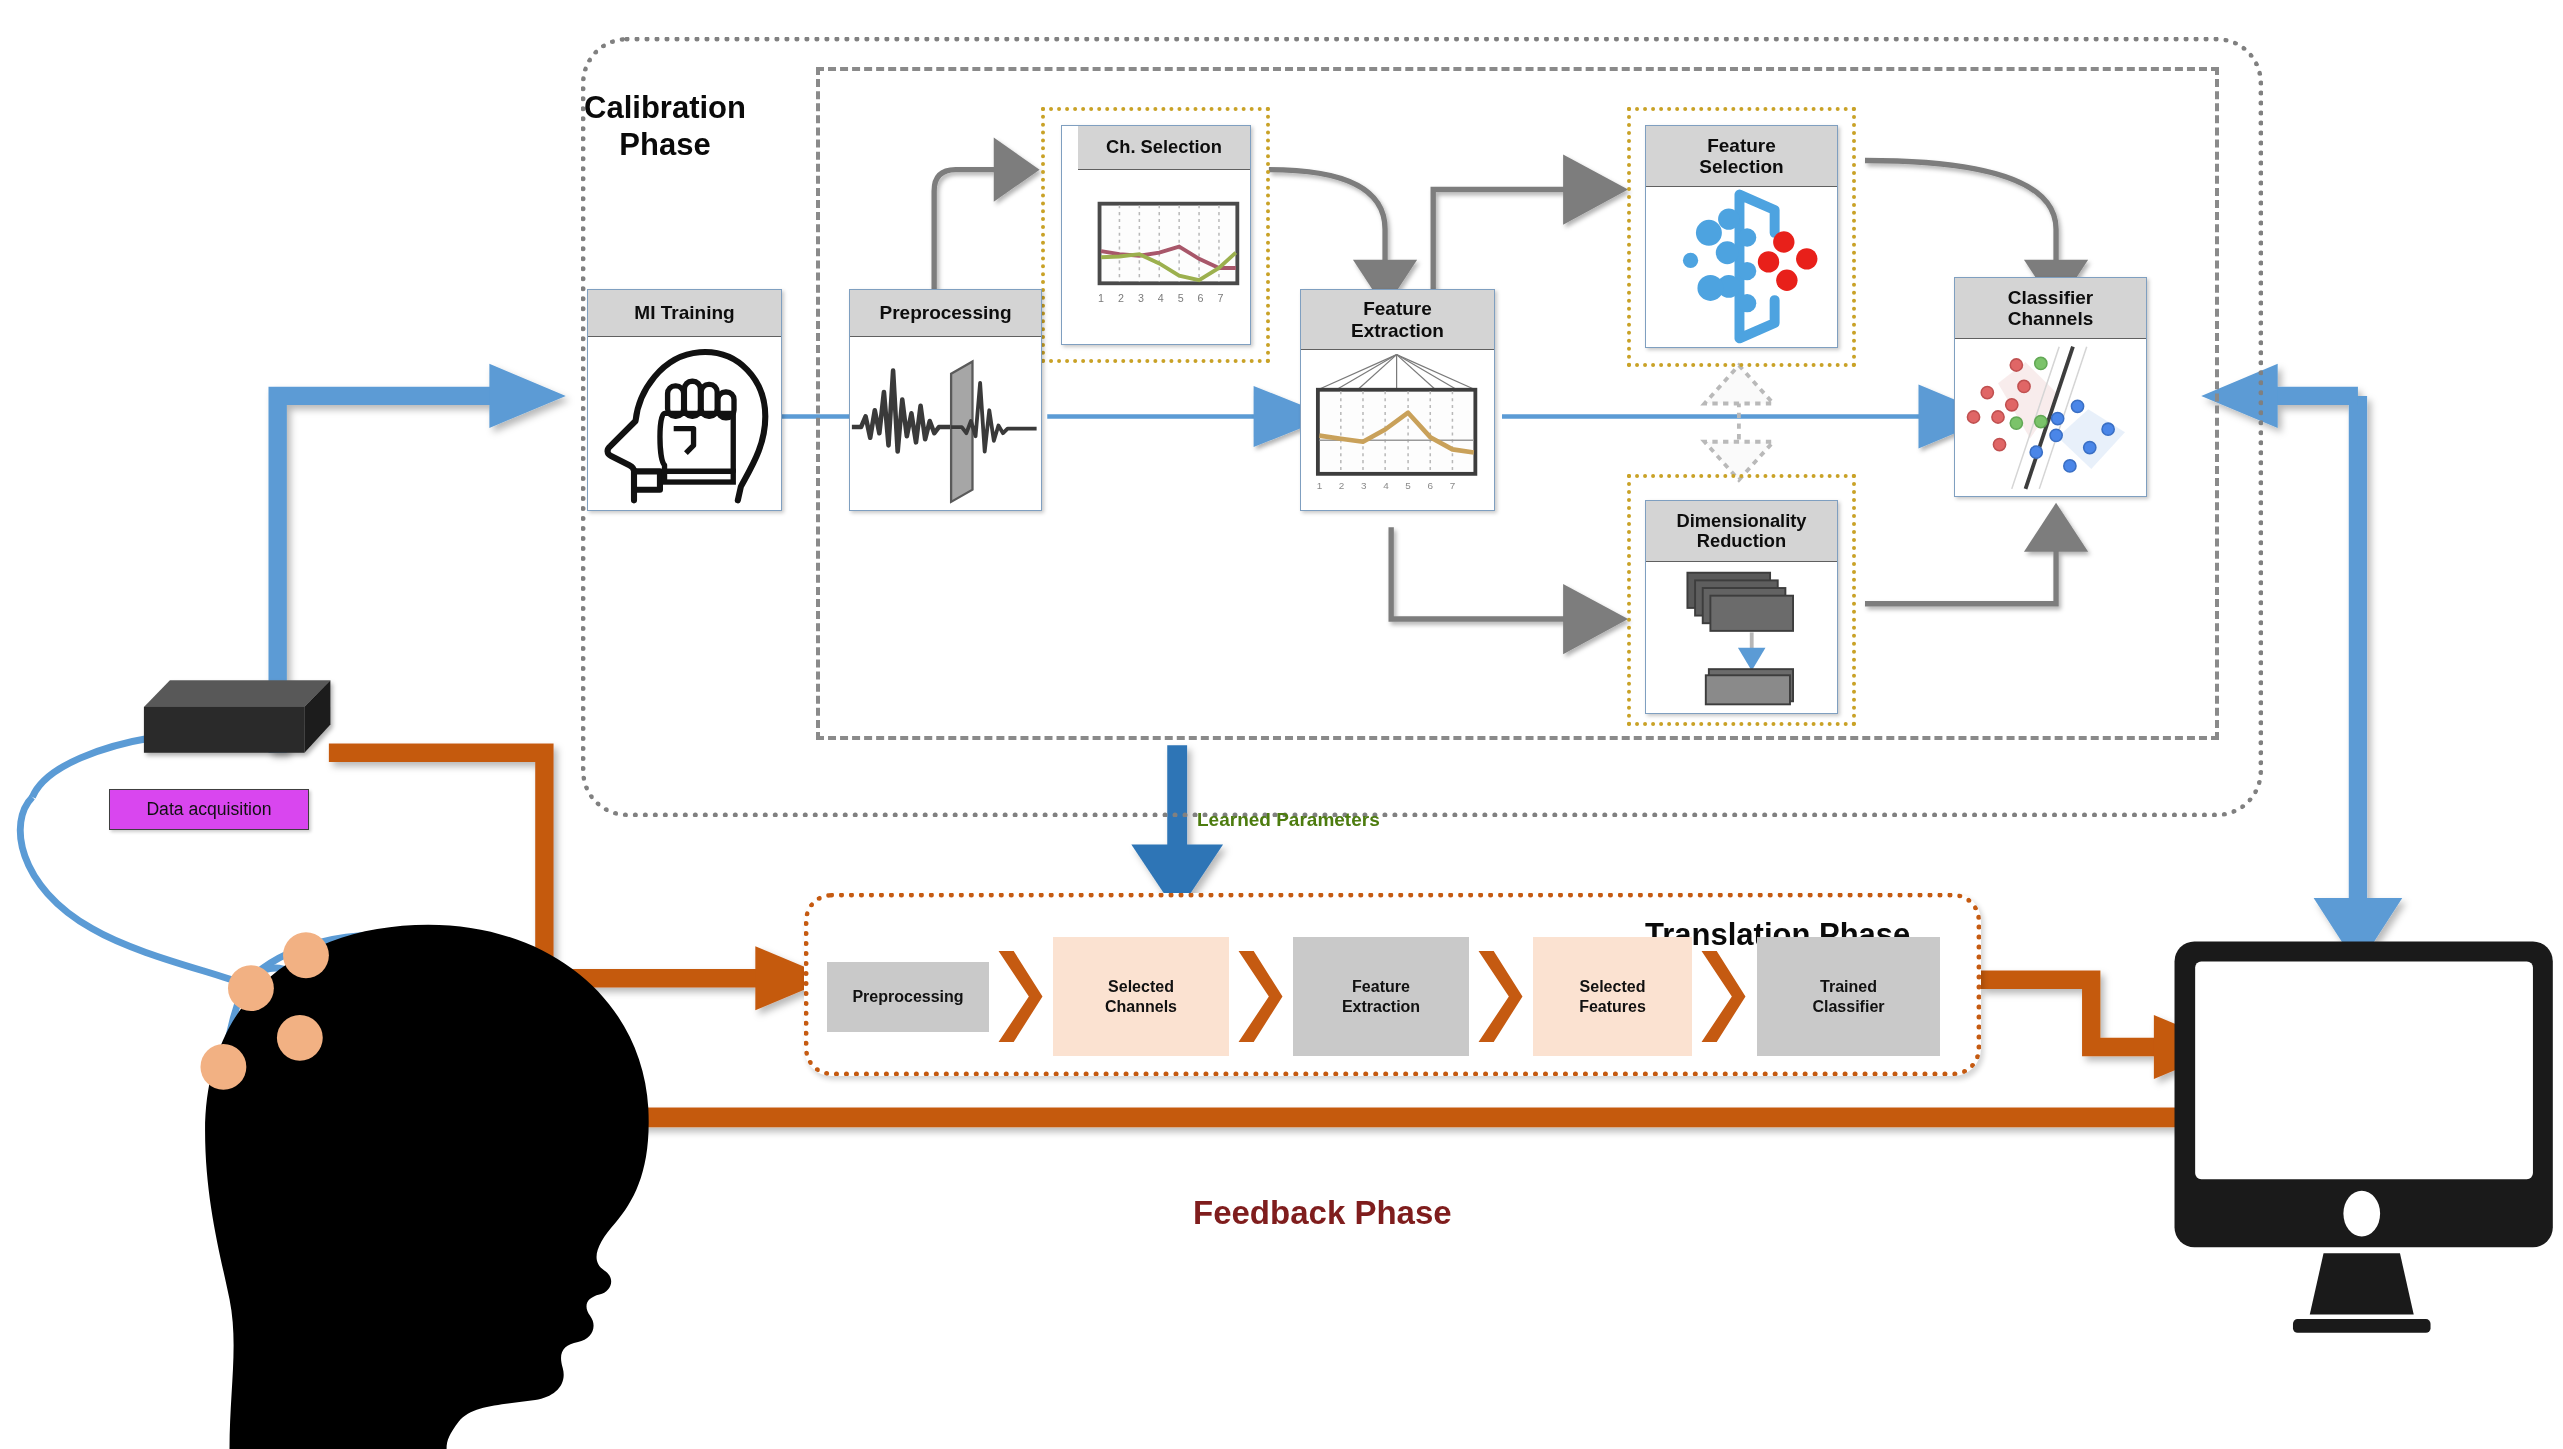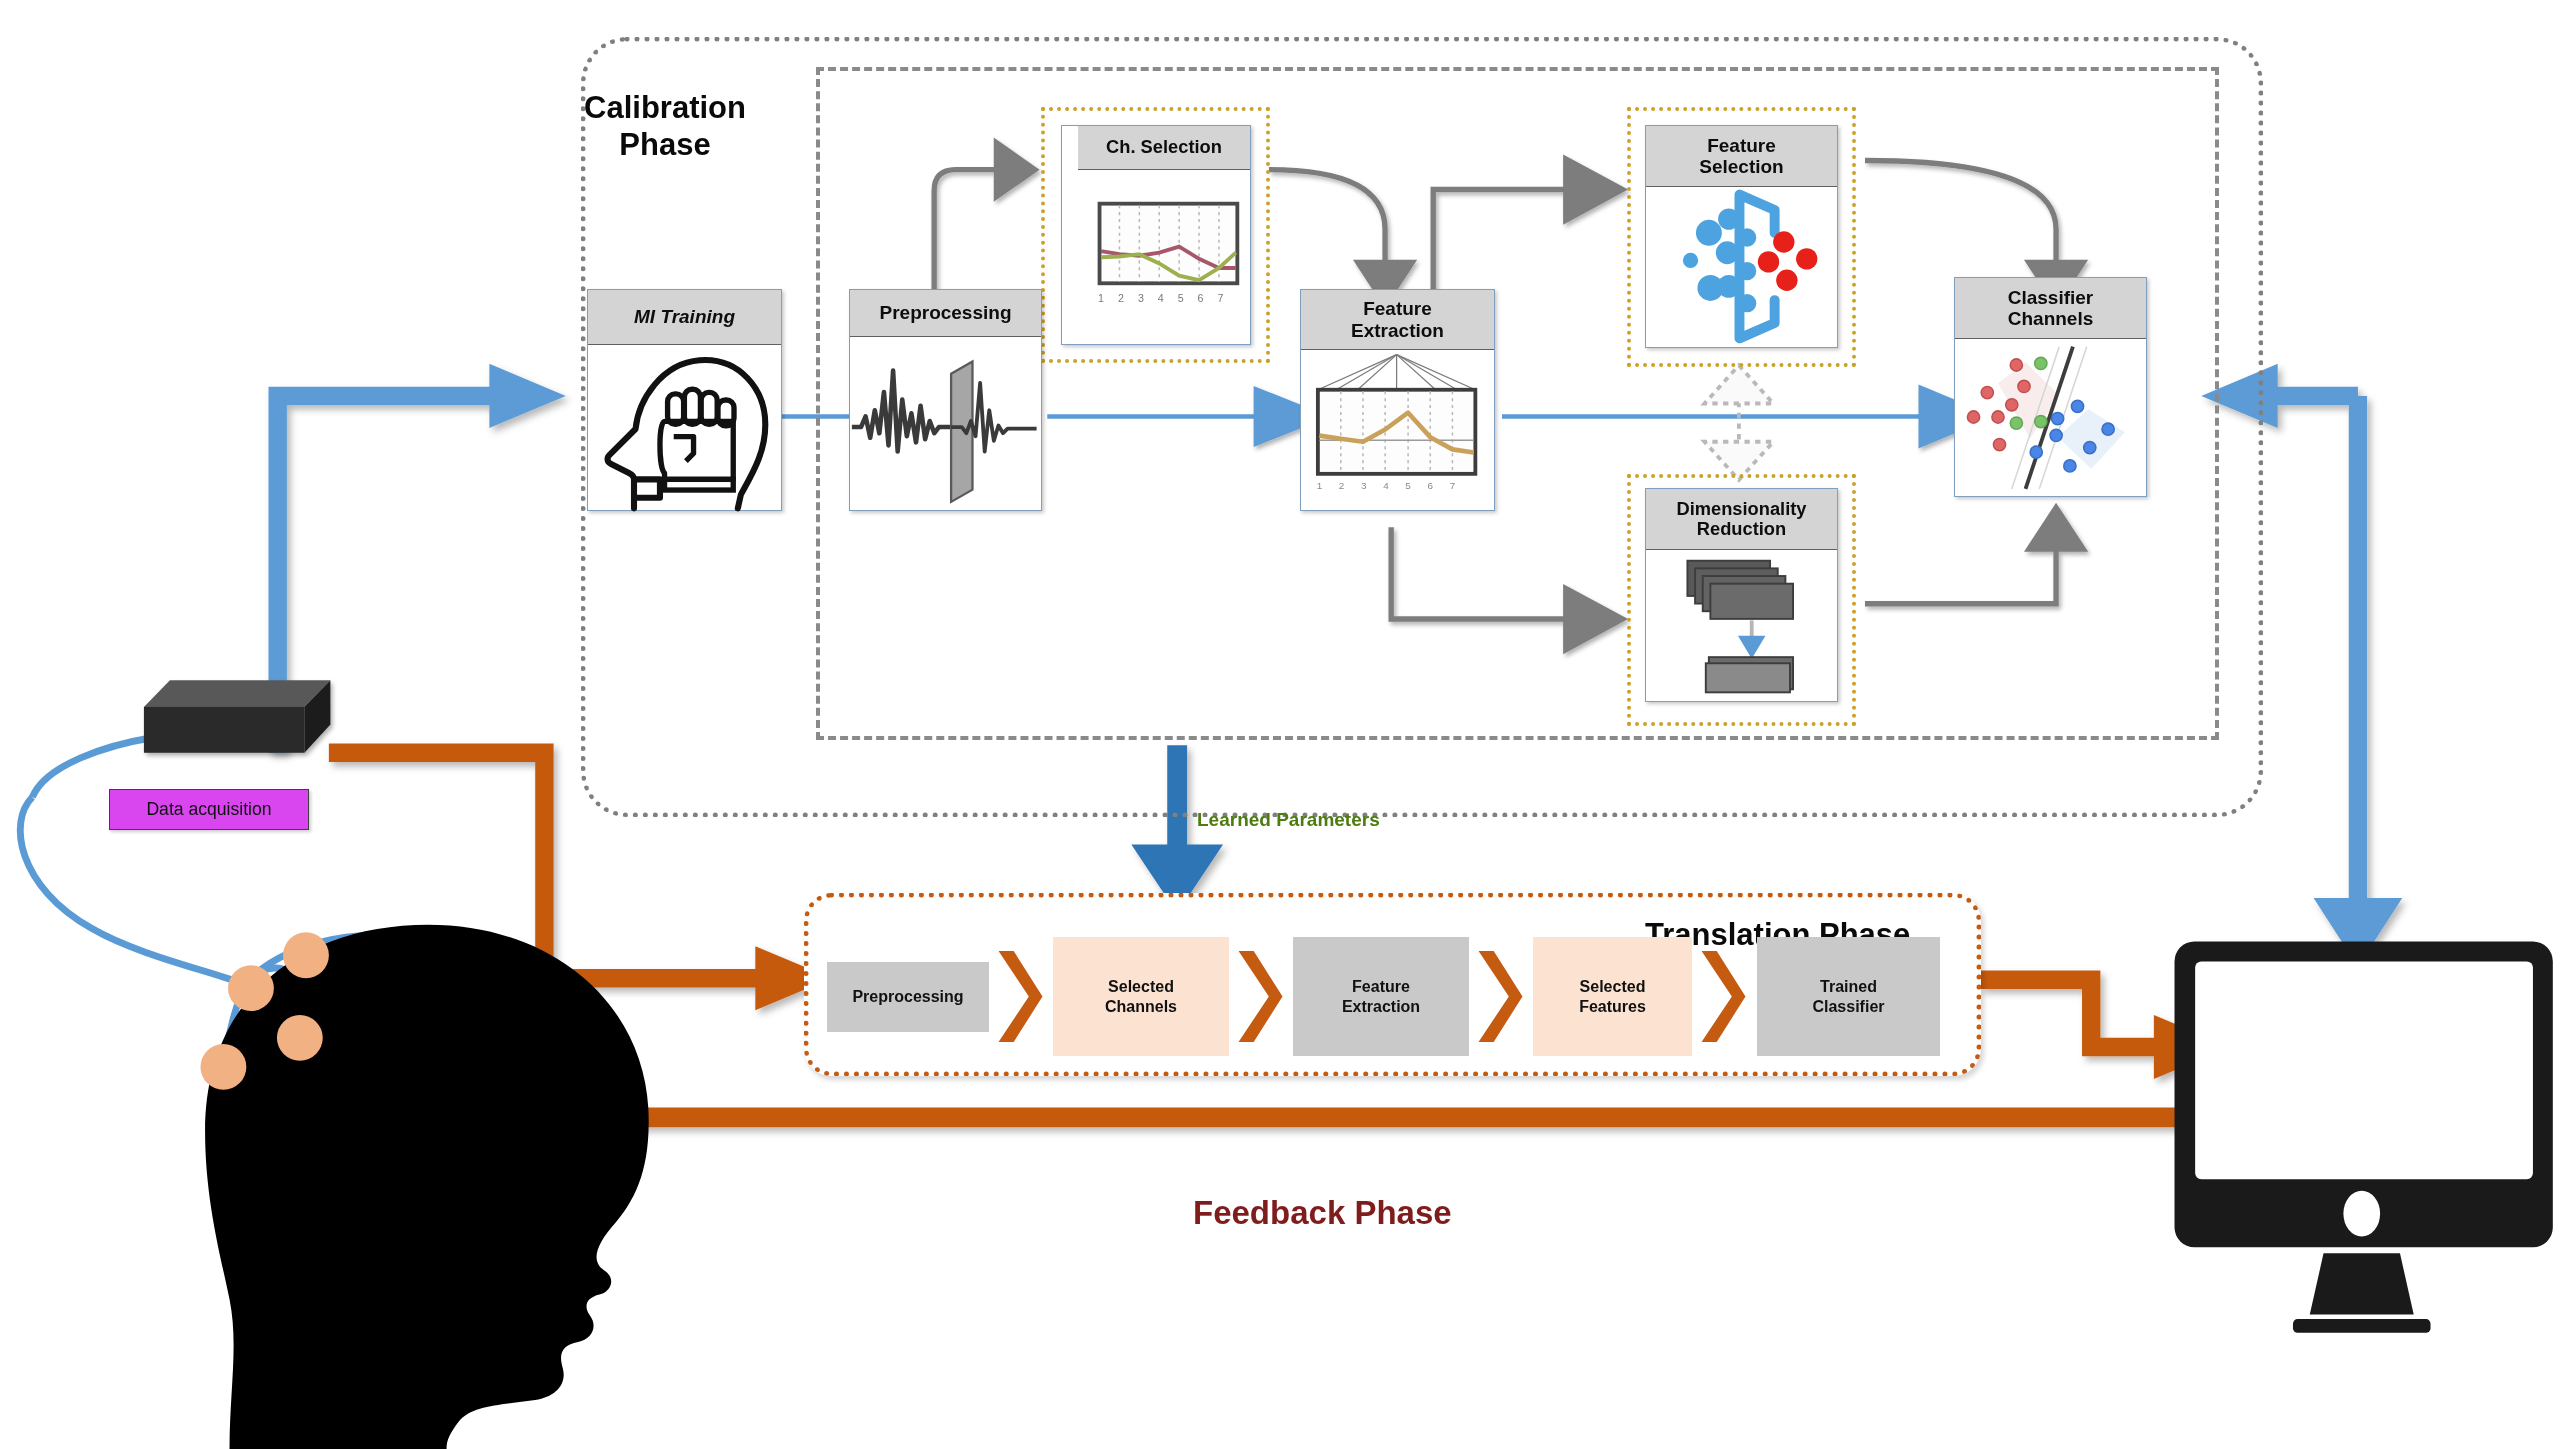--- a/index.html
+++ b/index.html
@@ -201,21 +201,21 @@
 <div class="calibtitle" style="left:554px;top:90px;width:222px;">
   <div>Calibration</div>
   <div>Phase</div>
 </div>
 
 <div class="goldframe" style="left:1041px;top:107px;width:229px;height:256px;"></div>
 <div class="goldframe" style="left:1627px;top:107px;width:229px;height:260px;"></div>
 <div class="goldframe" style="left:1627px;top:474px;width:229px;height:252px;"></div>
 
 <div class="modbox" style="left:587px;top:289px;width:195px;height:222px;">
-  <div class="modhead" style="height:55px;font-size:19px;font-style:italic;">MI Training</div>
+  <div class="modhead" style="height:47px;font-size:19px;">MI Training</div>
   <div class="modbody" style="height:171px;">
     <svg width="192" height="171" viewBox="0 0 251 224">
       <path d="M60,214 L60,176 C60,172 58,170 54,168 L30,156 C24,153 24,147 29,143 L62,110
                C66,72 96,24 146,20 C198,16 232,58 232,104 C232,142 214,170 200,196 L196,214" fill="none" stroke="#111" stroke-width="8" stroke-linecap="round" stroke-linejoin="round"></path>
       <path d="M60,176 L94,176 L94,200 L60,200" fill="none" stroke="#111" stroke-width="8" stroke-linejoin="round"></path>
 
       <rect x="104" y="64" width="21" height="40" rx="10" fill="none" stroke="#111" stroke-width="7"></rect>
       <rect x="126" y="58" width="21" height="46" rx="10" fill="none" stroke="#111" stroke-width="7"></rect>
       <rect x="148" y="62" width="21" height="42" rx="10" fill="none" stroke="#111" stroke-width="7"></rect>
       <rect x="170" y="72" width="21" height="34" rx="10" fill="none" stroke="#111" stroke-width="7"></rect>
@@ -330,21 +330,21 @@
       <g fill="#e8201a">
         <circle cx="180" cy="72" r="14"></circle>
         <circle cx="210" cy="94" r="14"></circle>
         <circle cx="160" cy="98" r="14"></circle>
         <circle cx="184" cy="122" r="14"></circle>
       </g>
     </svg>
   </div>
 </div>
 
-<div class="modbox" style="left:1645px;top:488px;width:193px;height:214px;">
+<div class="modbox" style="left:1645px;top:500px;width:193px;height:214px;">
   <div class="modhead" style="height:61px;font-size:18.3px;flex-direction:column;">
     <span>Dimensionality</span>
     <span>Reduction</span>
   </div>
   <div class="modbody" style="height:150px;">
     <svg width="190" height="150" viewBox="0 0 248 196">
       <g stroke="#3d3d3d" stroke-width="2.5">
         <rect x="54" y="14" width="108" height="46" fill="#595959"></rect>
         <rect x="64" y="24" width="108" height="46" fill="#5e5e5e"></rect>
         <rect x="74" y="34" width="108" height="46" fill="#636363"></rect>

